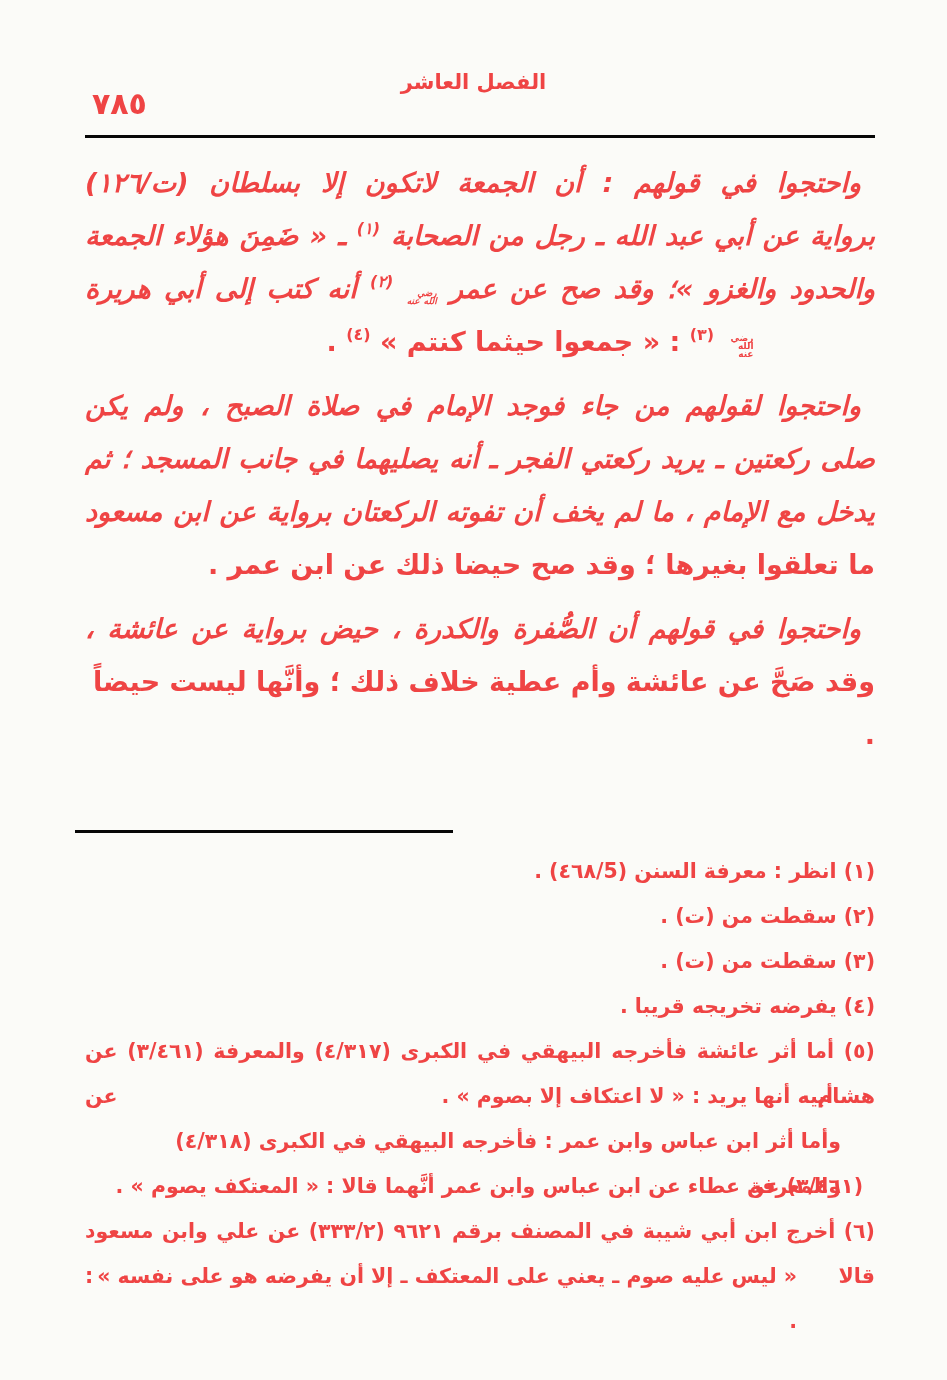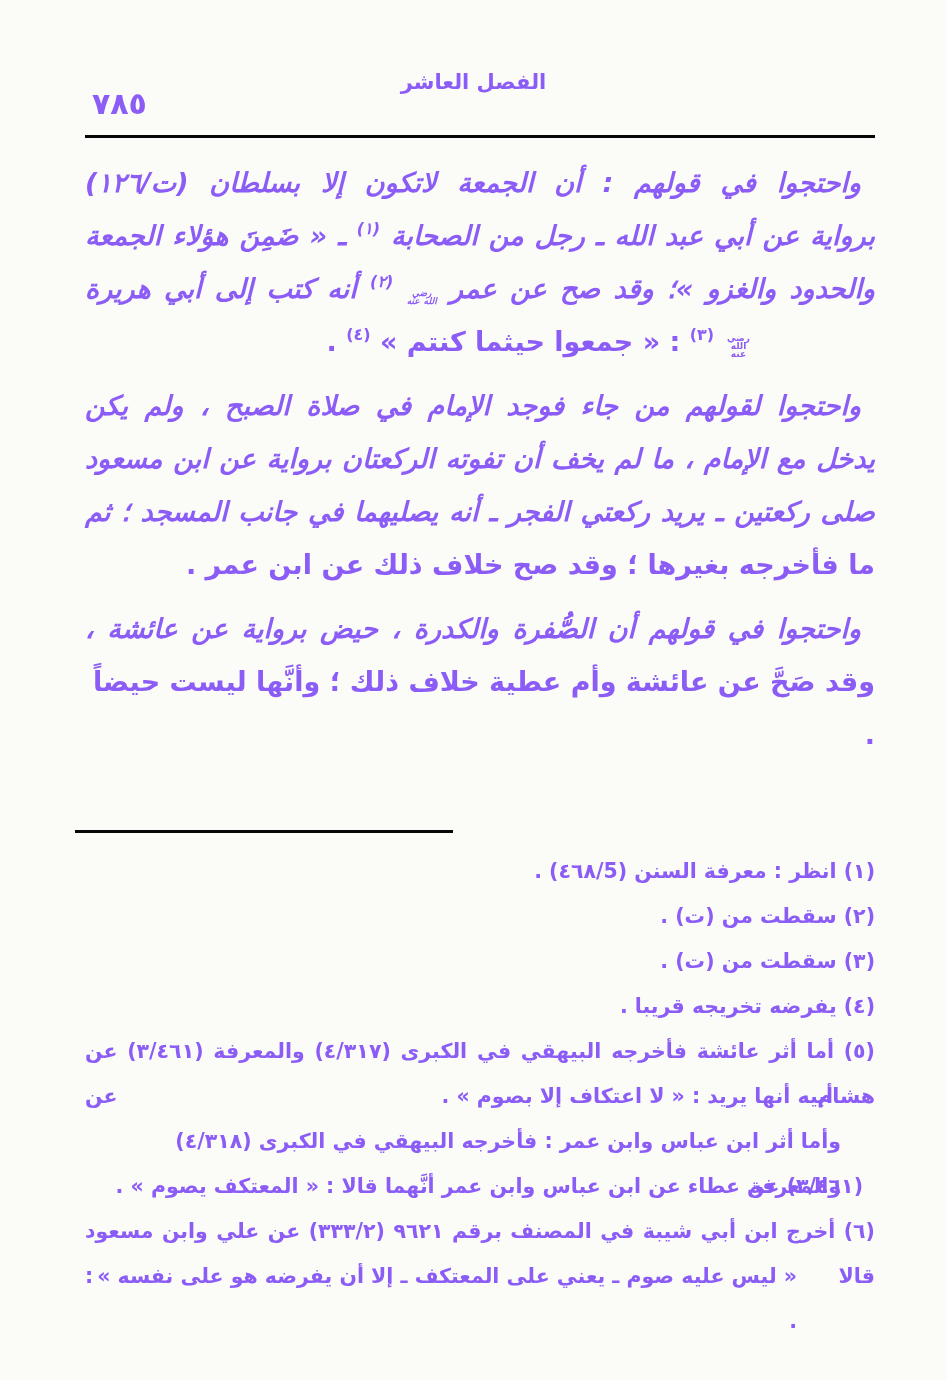--- a/index.html
+++ b/index.html
@@ -1,21 +1,21 @@
 <!DOCTYPE html>
 <html lang="ar" dir="rtl"><head>
 <meta charset="utf-8">
 <style>
   html,body{margin:0;padding:0;background:#d8d8d4;}
   .page{
     position:relative;
     width:947px;height:1380px;
     margin:0 auto;
     background:#fbfbf8;
-    color:#8b5cf6;
+    color:#ef4444;
     font-family:"DejaVu Sans", sans-serif;
     overflow:hidden;
     direction:rtl;
   }
   
   .page-number{
     position:absolute;top:86px;left:92px;
     font-size:30px;font-weight:bold;direction:rtl;
   }
   .chapter-title{
@@ -41,21 +41,21 @@
   .bline.c{text-align:center;padding-left:120px;}
   .bline.i{text-indent:14px;}
   .sup{
     font-size:16px;font-weight:bold;
     position:relative;top:-11px;
     display:inline-block;line-height:0;
   }
   .hon{
     display:inline-block;width:30px;
     font-size:9px;line-height:8px;font-weight:bold;
-    text-align:center;vertical-align:-6px;
+    text-align:right;vertical-align:-6px;
     white-space:normal;overflow:visible;
   }
   
   .fn-rule{
     position:absolute;top:830px;left:75px;
     width:378px;height:2.5px;background:#070707;
   }
   .footnotes{
     position:absolute;top:849px;right:72px;width:790px;
     direction:rtl;
@@ -82,23 +82,23 @@
 
   <main class="body-text" id="body-text">
       <div class="para">
         <div class="bline j i"><span>واحتجوا في قولهم : أن الجمعة لاتكون إلا بسلطان (ت/١٢٦)</span></div>
         <div class="bline j"><span>برواية عن أبي عبد الله ـ رجل من الصحابة </span><span class="sup">(١)</span><span> ـ « ضَمِنَ هؤلاء الجمعة</span></div>
         <div class="bline j"><span>والحدود والغزو »؛ وقد صح عن عمر </span><span class="hon">رضي الله عنه</span><span> </span><span class="sup">(٢)</span><span> أنه كتب إلى أبي هريرة</span></div>
         <div class="bline c"><span class="hon">رضي الله عنه</span><span> </span><span class="sup">(٣)</span><span> : « جمعوا حيثما كنتم » </span><span class="sup">(٤)</span><span> .</span></div>
       </div>
       <div class="para">
         <div class="bline j i"><span>واحتجوا لقولهم من جاء فوجد الإمام في صلاة الصبح ، ولم يكن</span></div>
+        <div class="bline j"><span>صلى ركعتين ـ يريد ركعتي الفجر ـ أنه يصليهما في جانب المسجد ؛ ثم</span></div>
         <div class="bline j"><span>يدخل مع الإمام ، ما لم يخف أن تفوته الركعتان برواية عن ابن مسعود</span></div>
-        <div class="bline j"><span>صلى ركعتين ـ يريد ركعتي الفجر ـ أنه يصليهما في جانب المسجد ؛ ثم</span></div>
-        <div class="bline r"><span>ما فأخرجه بغيرها ؛ وقد صح خلاف ذلك عن ابن عمر .</span></div>
+        <div class="bline r"><span>ما تعلقوا بغيرها ؛ وقد صح حيضا ذلك عن ابن عمر .</span></div>
       </div>
       <div class="para">
         <div class="bline j i"><span>واحتجوا في قولهم أن الصُّفرة والكدرة ، حيض برواية عن عائشة ،</span></div>
         <div class="bline r"><span>وقد صَحَّ عن عائشة وأم عطية خلاف ذلك ؛ وأنَّها ليست حيضاً .</span></div>
       </div>
       <div class="para">
       </div>
     </main>
 
   <div class="fn-rule"></div>

